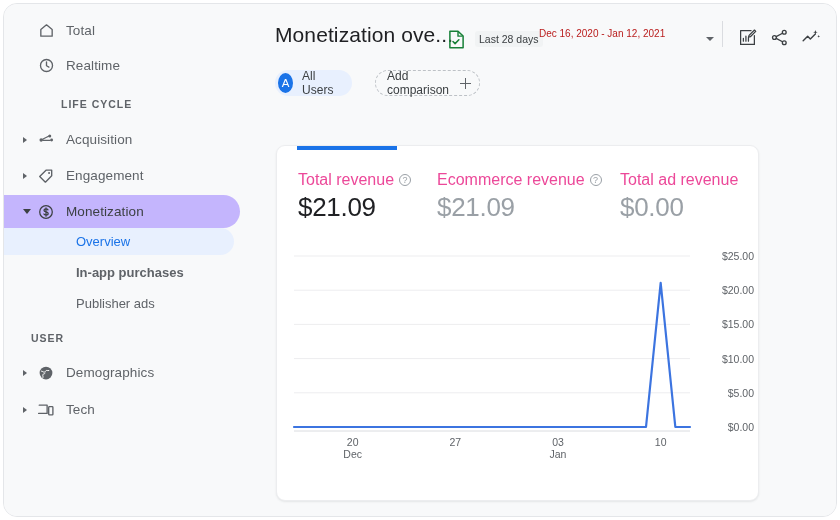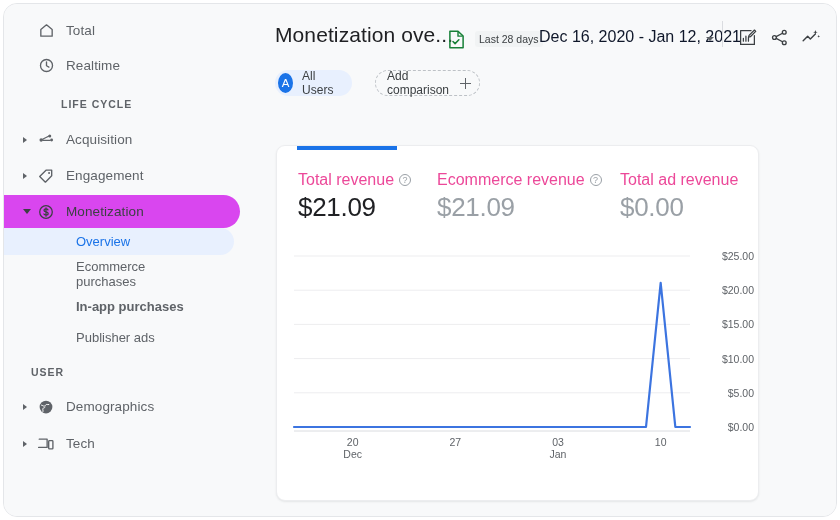--- a/index.html
+++ b/index.html
@@ -65,21 +65,21 @@
     display: flex; align-items: center; justify-content: center;
   }
   .nav-icon svg { display: block; }
   .nav-label {
     margin-left: 62px;
     font-size: 13.5px;
     color: #5f6368;
     letter-spacing: .1px;
     white-space: nowrap;
   }
-  .nav-row.selected { background: #d946ef; }
+  .nav-row.selected { background: #c4b5fd; }
   .nav-row.selected .nav-label { color: #3c4043; }
 
   .section-label {
     font-size: 10.5px;
     font-weight: bold;
     letter-spacing: 1.0px;
     color: #5f6368;
     margin-left: 27px;
   }
 
@@ -145,22 +145,22 @@
     font-size: 10.5px;
     color: #3c4043;
     line-height: 15px;
     white-space: nowrap;
   }
 
   #date-range {
     position: absolute;
     left: 277px;
     top: 24px;
-    font-size: 16px;
-    color: #0f172a;
+    font-size: 10px;
+    color: #b91c1c;
     white-space: nowrap;
     cursor: pointer;
   }
   #date-caret {
     position: absolute;
     left: 444px;
     top: 33px;
     width: 0; height: 0;
     border-left: 4px solid transparent;
     border-right: 4px solid transparent;
@@ -358,23 +358,20 @@
         <svg width="18" height="18" viewBox="0 0 24 24" fill="none" stroke="#3c4043" stroke-width="1.7">
           <circle cx="12" cy="12" r="8.4"></circle>
           <path d="M12 6.4v11.2M14.6 9.1c-.5-.9-1.5-1.3-2.6-1.3-1.5 0-2.7.8-2.7 2s1 1.8 2.7 2.1c1.8.3 2.9.9 2.9 2.2 0 1.3-1.3 2.1-2.9 2.1-1.3 0-2.3-.5-2.8-1.5" stroke-linecap="round"></path>
         </svg>
       </span>
       <span class="nav-label">Monetization</span>
     </div>
 
     <div class="sub-row active" style="height:27px;">
       <span class="sub-label">Overview</span>
-    </div>
-    <div class="sub-row" style="margin-top:4px;">
-      <span class="sub-label" style="max-width:95px;">Ecommerce purchases</span>
     </div>
     <div class="sub-row" style="margin-top:6px;font-weight:bold;">
       <span class="sub-label">In-app purchases</span>
     </div>
     <div class="sub-row" style="margin-top:9px;">
       <span class="sub-label">Publisher ads</span>
     </div>
 
 
     <div class="section-label" style="margin-top:18px;">USER</div>

